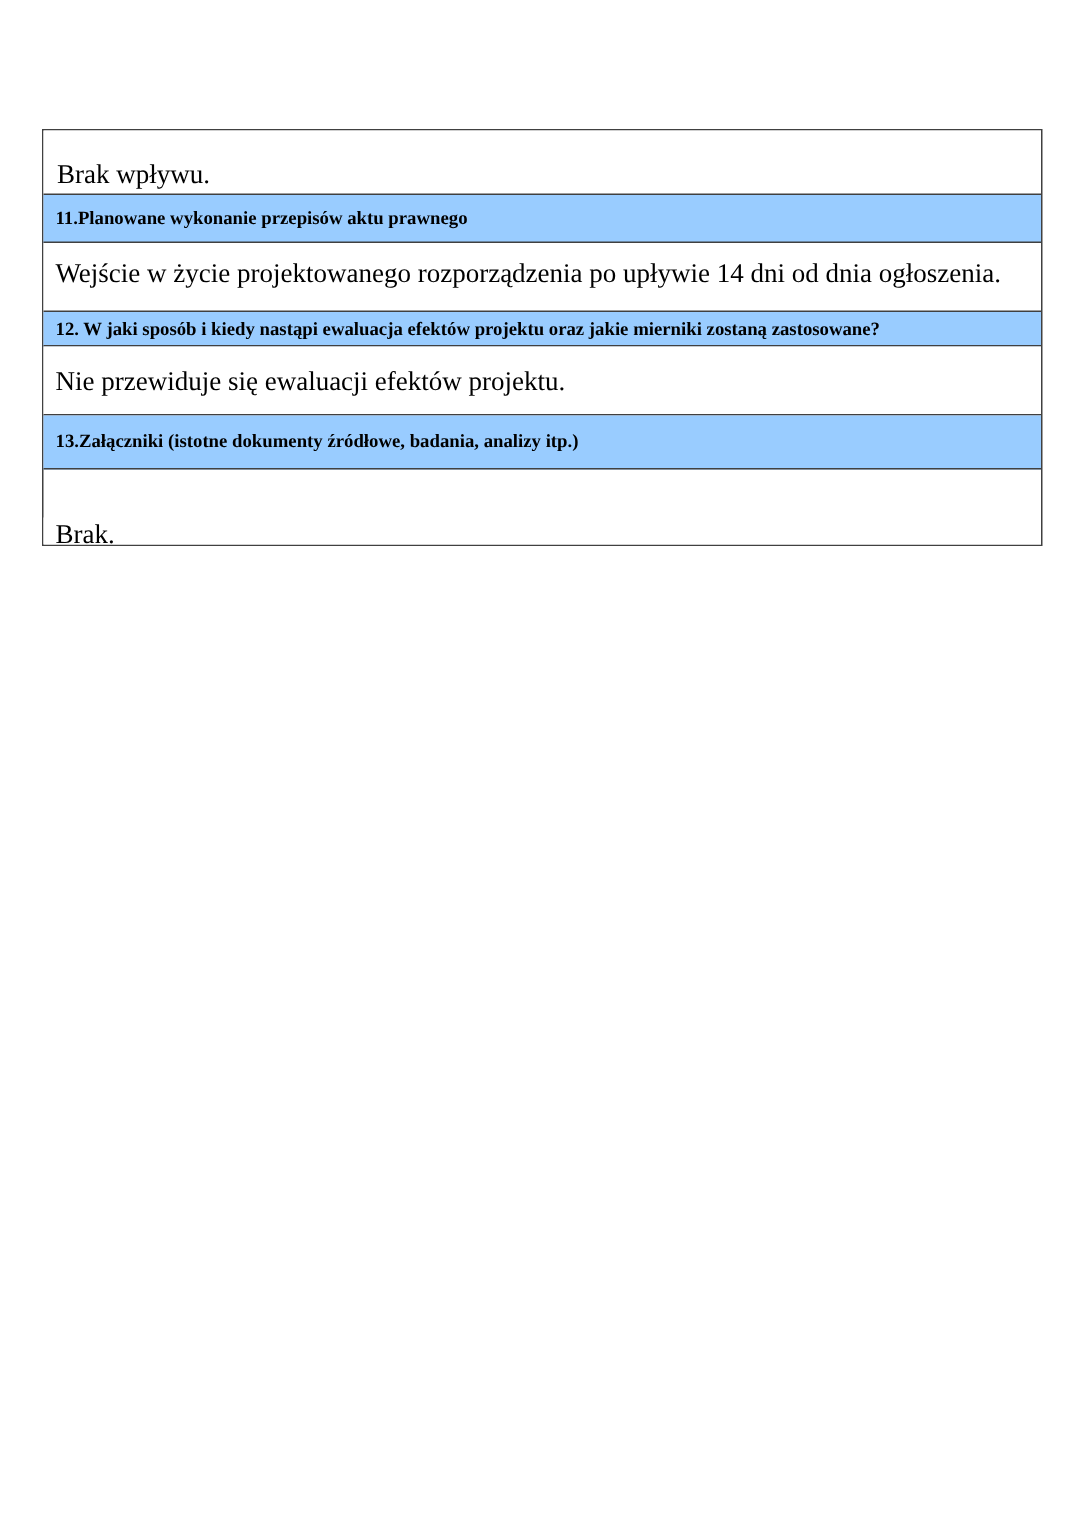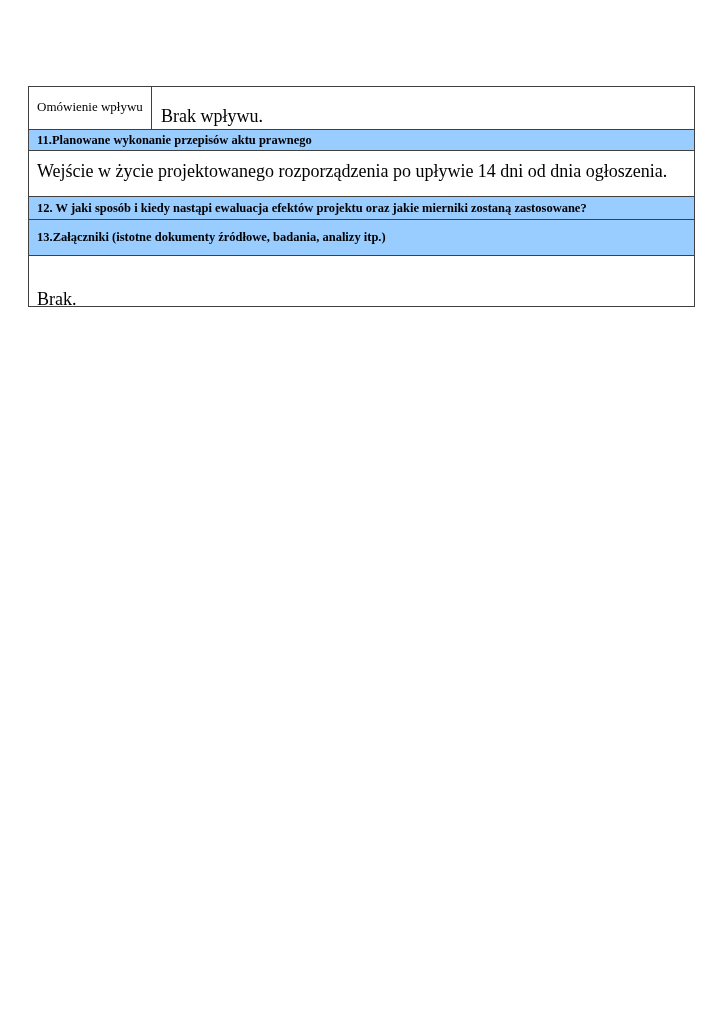--- a/index.html
+++ b/index.html
@@ -50,57 +50,59 @@
 
   
   .section-header {
     display: flex;
     align-items: center;
     background: #99CCFF;
     font-weight: bold;
     font-size: 12.5px;
     padding-left: 8px;
   }
-  .section-header.h11 { height: 21px; }
+  .section-header.h11 { height: 32px; }
   .section-header.h12 { height: 23px; text-align: center; }
   .section-header.h13 { height: 36px; }
 
   
   .section-body {
     font-size: 18px;
     padding-left: 8px;
     padding-right: 8px;
   }
   .section-body.b11 { height: 46px; padding-top: 10px; }
   .section-body.b12 { height: 46px; padding-top: 13px; }
   .section-body.b13 { height: 18px; padding-top: 1px; }
 </style>
 </head>
 <body>
 
 <div class="page">
   <div class="form-table">
 
     <div class="row impact-row">
-      <div class="impact-label-cell">Omówienie wpływu</div>
       <div class="impact-value-cell">Brak wpływu.</div>
     </div>
 
     <div class="row section-header h11">
       <span>11.Planowane wykonanie przepisów aktu prawnego</span>
     </div>
 
     <div class="row section-body b11">
       <span>Wejście w życie projektowanego rozporządzenia po upływie 14 dni od dnia ogłoszenia.</span>
     </div>
 
     <div class="row section-header h12">
       <span>12. W jaki sposób i kiedy nastąpi ewaluacja efektów projektu oraz jakie mierniki zostaną zastosowane?</span>
     </div>
 
+    <div class="row section-body b12">
+      <span>Nie przewiduje się ewaluacji efektów projektu.</span>
+    </div>
 
     <div class="row section-header h13">
       <span>13.Załączniki (istotne dokumenty źródłowe, badania, analizy itp.)</span>
     </div>
 
     <div class="row section-body b13">
       <span>Brak.</span>
     </div>
 
   </div>

